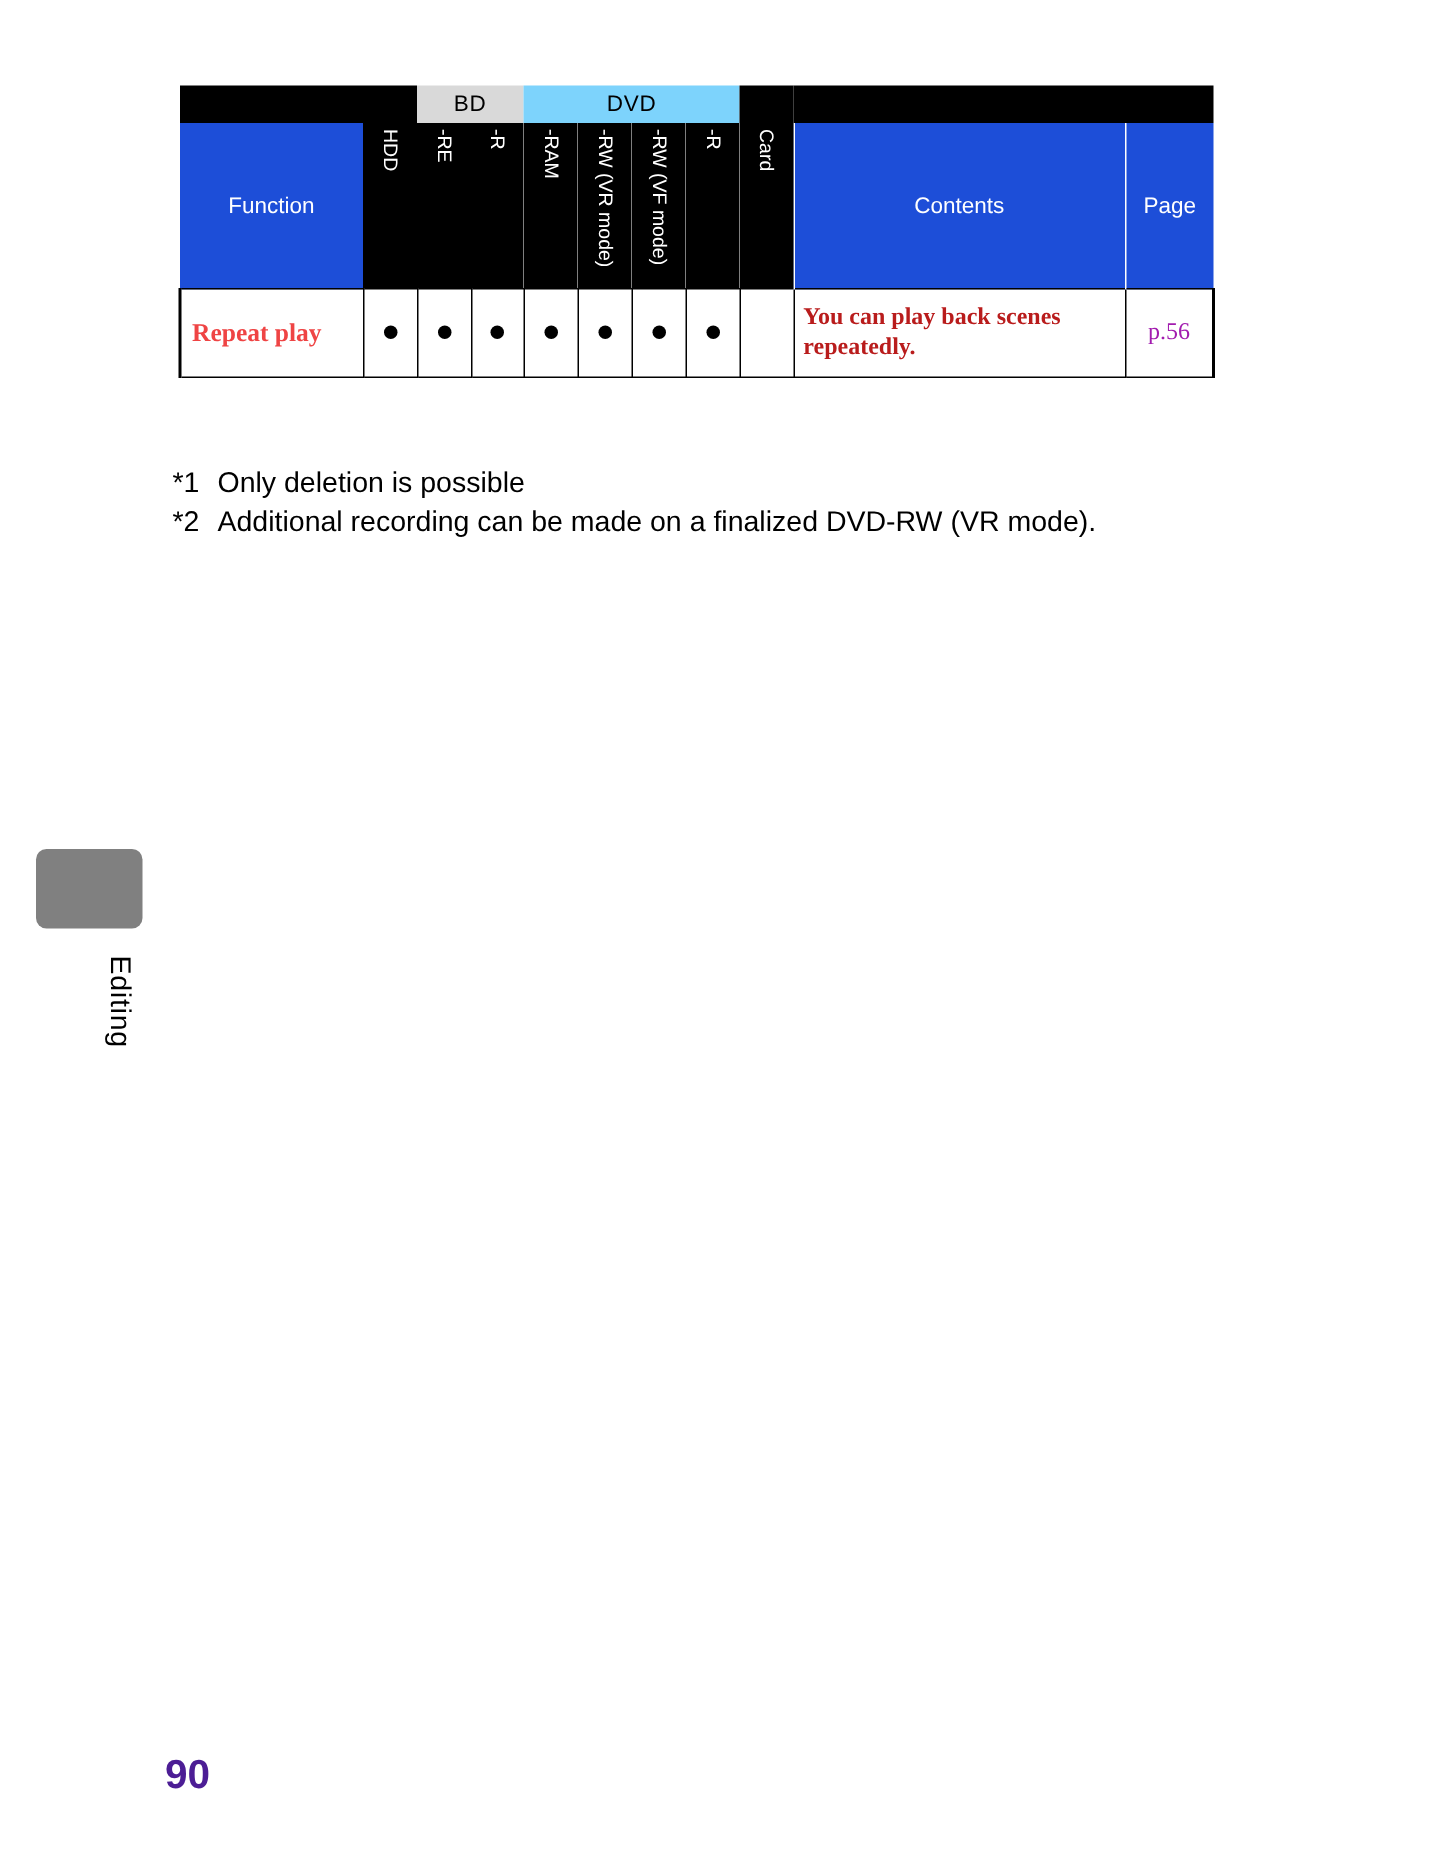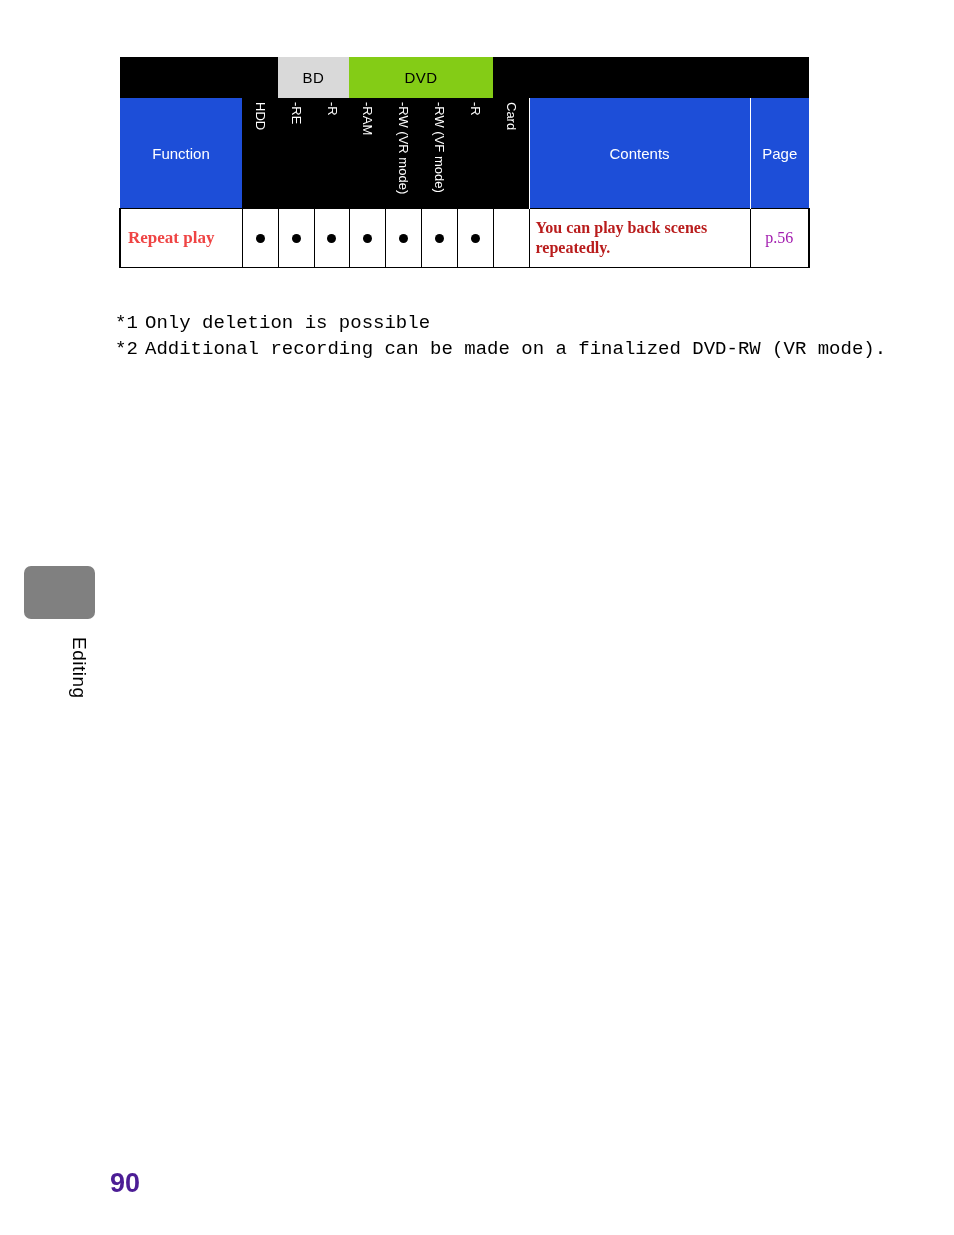--- a/index.html
+++ b/index.html
@@ -24,29 +24,29 @@
     border-collapse: collapse;
     table-layout: fixed;
   }
   .spec-table td, .spec-table th {
     padding: 0;
     margin: 0;
     border: 0;
     vertical-align: middle;
   }
   .grp-cell {
-    height: 41px;
+    height: 25px;
     text-align: center;
     font-family: "Liberation Sans", sans-serif;
     font-size: 15px;
     color: #000000;
     letter-spacing: 0.5px;
   }
   .grp-bd   { background: #d9d9d9; }
-  .grp-dvd  { background: #84cc16; }
+  .grp-dvd  { background: #7dd3fc; }
   .grp-blank{ background: #000000; }
 
   .sub-cell {
     height: 110px;
     background: #000000;
     color: #ffffff;
     text-align: center;
     position: relative;
     border-left: 1.5px solid #ffffff;
   }
@@ -123,21 +123,21 @@
   .row-tall2 td { height: 52px; }
 
   
   .footnotes {
     position: absolute;
     left: 115px;
     top: 310px;
     width: 760px;
   }
   .footnote {
-    font-family: Liberation Mono, monospace;
+    font-family: Liberation Sans, sans-serif;
     font-size: 19px;
     line-height: 1.37;
     color: #000000;
     white-space: nowrap;
   }
   .footnote .mark {
     display: inline-block;
     width: 30px;
   }
 

